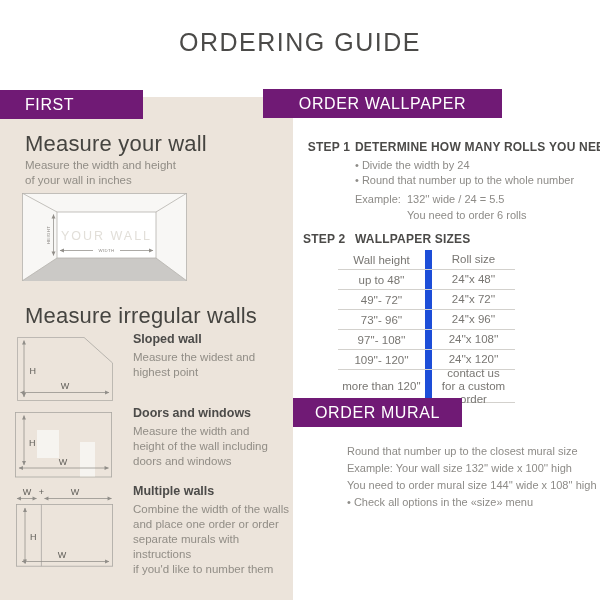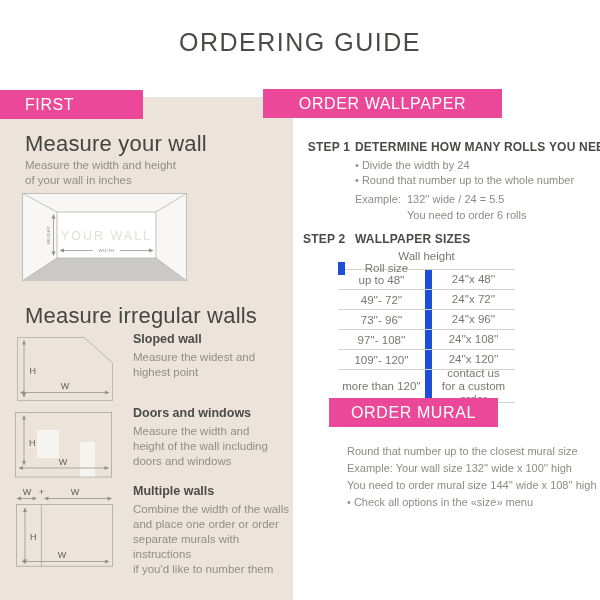--- a/index.html
+++ b/index.html
@@ -5,25 +5,25 @@
   html,body{margin:0;padding:0;background:#fff;}
   .page{position:relative;width:600px;height:600px;background:#ffffff;
         font-family:"Liberation Sans", sans-serif;overflow:hidden;padding-left:28px;}
   .abs{position:absolute;}
 
   .main-title{left:0;top:28px;width:600px;text-align:center;font-size:25px;
               font-weight:500;letter-spacing:1.5px;color:#4b4a48;}
 
   .panel-left{left:0;top:97px;width:293px;height:503px;background:#ece4db;}
 
-  .badge{background:#ec4899;color:#ffffff;font-size:16px;letter-spacing:.6px;
+  .badge{background:#701a75;color:#ffffff;font-size:16px;letter-spacing:.6px;
          height:29px;line-height:29px;}
   .badge-first{left:0;top:90px;width:143px;padding-left:25px;box-sizing:border-box;}
   .badge-wallpaper{left:263px;top:89px;width:239px;text-align:center;}
-  .badge-mural{left:293px;top:398px;width:169px;text-align:center;margin-left:36px;}
+  .badge-mural{left:293px;top:398px;width:169px;text-align:center;}
 
   .h2{font-size:22px;font-weight:400;color:#454440;letter-spacing:.2px;}
   .h2-wall{left:25px;top:131px;}
   .h2-irregular{left:25px;top:303px;}
 
   .body-l{font-size:11.5px;line-height:15px;color:#918d86;}
   .pre{white-space:pre-line;}
   .wall-desc{left:25px;top:158px;}
 
   .item-text{width:165px;}
@@ -37,21 +37,21 @@
   .step1-row{left:303px;top:140px;text-align:center;}
   .step2-row{left:303px;top:232px;}
   .body-r{font-size:11px;line-height:15px;color:#8d8b87;}
   .bullets{left:355px;top:158px;}
   .example{left:355px;top:191px;font-size:11px;color:#8d8b87;line-height:16px;}
   .example-label{display:inline-block;width:52px;}
   .example-result{margin-left:52px;}
 
   .size-table{left:338px;top:250px;width:177px;font-size:11.5px;color:#787672;}
   .trow{display:flex;align-items:center;border-bottom:1px solid #d3d1cd;}
-  .trow-head{height:19px;flex-direction:column;}
+  .trow-head{height:19px;}
   .trow-data{height:19px;}
   .trow-last{height:32px;}
   .tcell{text-align:center;box-sizing:border-box;}
   .tcell-l{width:87px;}
   .tcell-r{width:90px;border-left:7px solid #1d4ed8;align-self:stretch;
            display:flex;align-items:center;justify-content:center;line-height:13px;}
 
   .mural-text{left:347px;top:443px;font-size:11px;line-height:17px;color:#8d8b87;}
 
   svg text{font-family:"Liberation Sans", sans-serif;}

